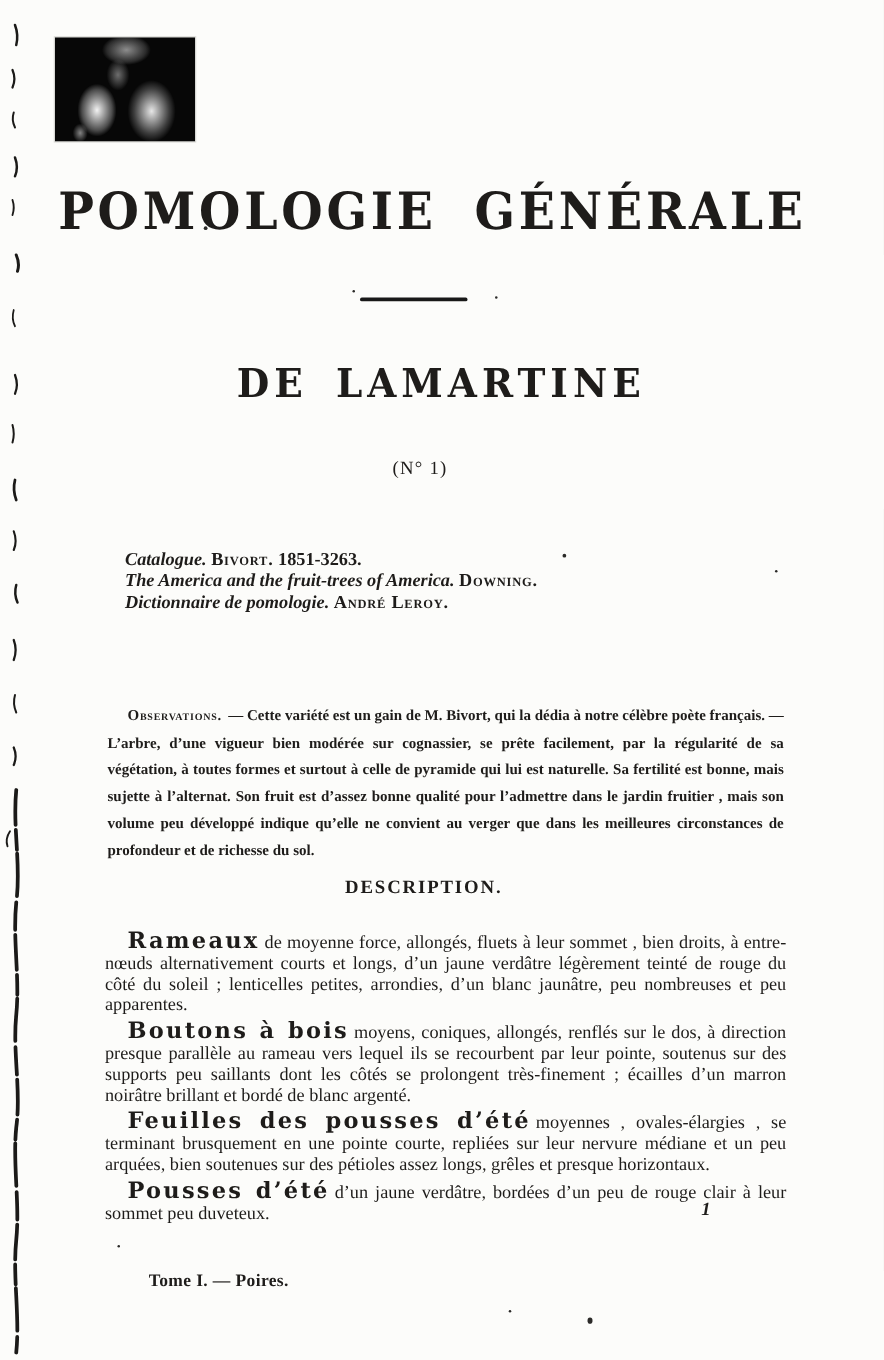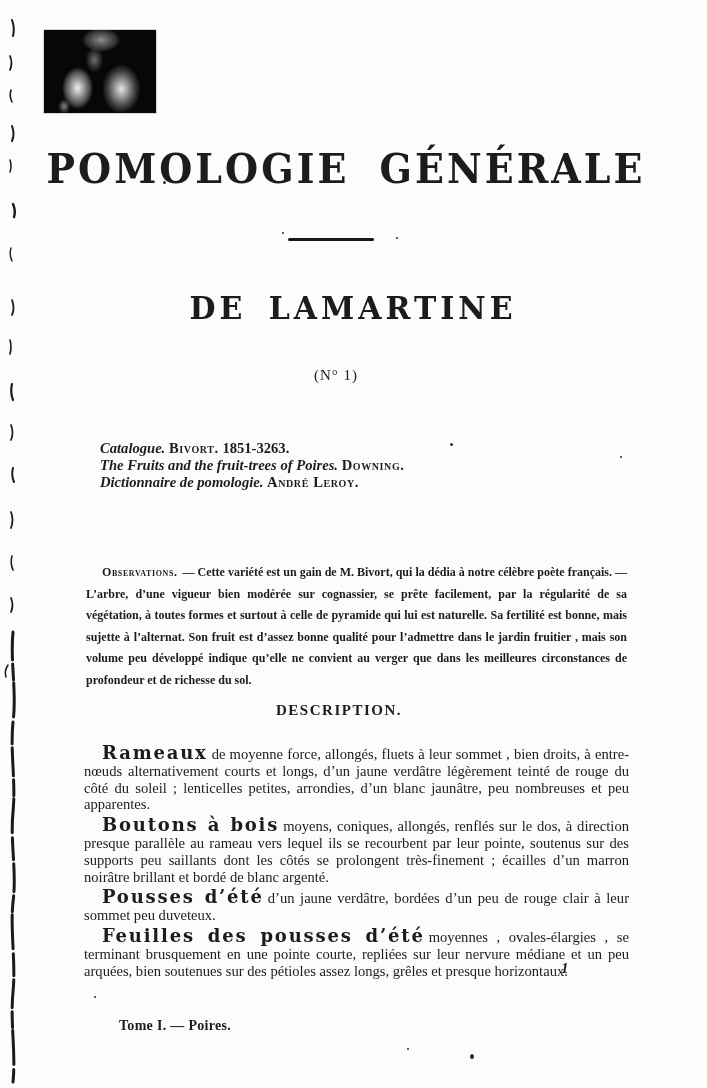--- a/index.html
+++ b/index.html
@@ -141,21 +141,21 @@
   <div class="subtitle">DE LAMARTINE</div>
   <div class="numero">(N° 1)</div>
 
   <div class="refs">
     <div class="ref">
       <span class="work">Catalogue.</span>
       <span class="author">Bivort.</span>
       <span class="detail">1851-3263.</span>
     </div>
     <div class="ref">
-      <span class="work">The Fruits and the fruit-trees of Poires.</span>
+      <span class="work">The America and the fruit-trees of America.</span>
       <span class="author">Downing.</span>
       <span class="detail"></span>
     </div>
     <div class="ref">
       <span class="work">Dictionnaire de pomologie.</span>
       <span class="author">André Leroy.</span>
       <span class="detail"></span>
     </div>
   </div>
 
@@ -166,23 +166,23 @@
   <div class="heading">DESCRIPTION.</div>
 
   <div class="desc">
     <p>
       <span class="lead">Rameaux</span><span>de moyenne force, allongés, fluets à leur sommet , bien droits, à entre-nœuds alternativement courts et longs, d’un jaune verdâtre légèrement teinté de rouge du côté du soleil ; lenticelles petites, arrondies, d’un blanc jaunâtre, peu nombreuses et peu apparentes.</span>
     </p>
     <p>
       <span class="lead">Boutons à bois</span><span>moyens, coniques, allongés, renflés sur le dos, à direction presque parallèle au rameau vers lequel ils se recourbent par leur pointe, soutenus sur des supports peu saillants dont les côtés se prolongent très-finement ; écailles d’un marron noirâtre brillant et bordé de blanc argenté.</span>
     </p>
     <p>
-      <span class="lead">Pousses d’été</span><span>d’un jaune verdâtre, bordées d’un peu de rouge clair à leur sommet peu duveteux.</span>
+      <span class="lead">Feuilles des pousses d’été</span><span>moyennes , ovales-élargies , se terminant brusquement en une pointe courte, repliées sur leur nervure médiane et un peu arquées, bien soutenues sur des pétioles assez longs, grêles et presque horizontaux.</span>
     </p>
     <p>
-      <span class="lead">Feuilles des pousses d’été</span><span>moyennes , ovales-élargies , se terminant brusquement en une pointe courte, repliées sur leur nervure médiane et un peu arquées, bien soutenues sur des pétioles assez longs, grêles et presque horizontaux.</span>
+      <span class="lead">Pousses d’été</span><span>d’un jaune verdâtre, bordées d’un peu de rouge clair à leur sommet peu duveteux.</span>
     </p>
   </div>
 
   <div class="footer-left">Tome I. — Poires.</div>
   <div class="folio">1</div>
 
 </div>
 
 </body></html>

